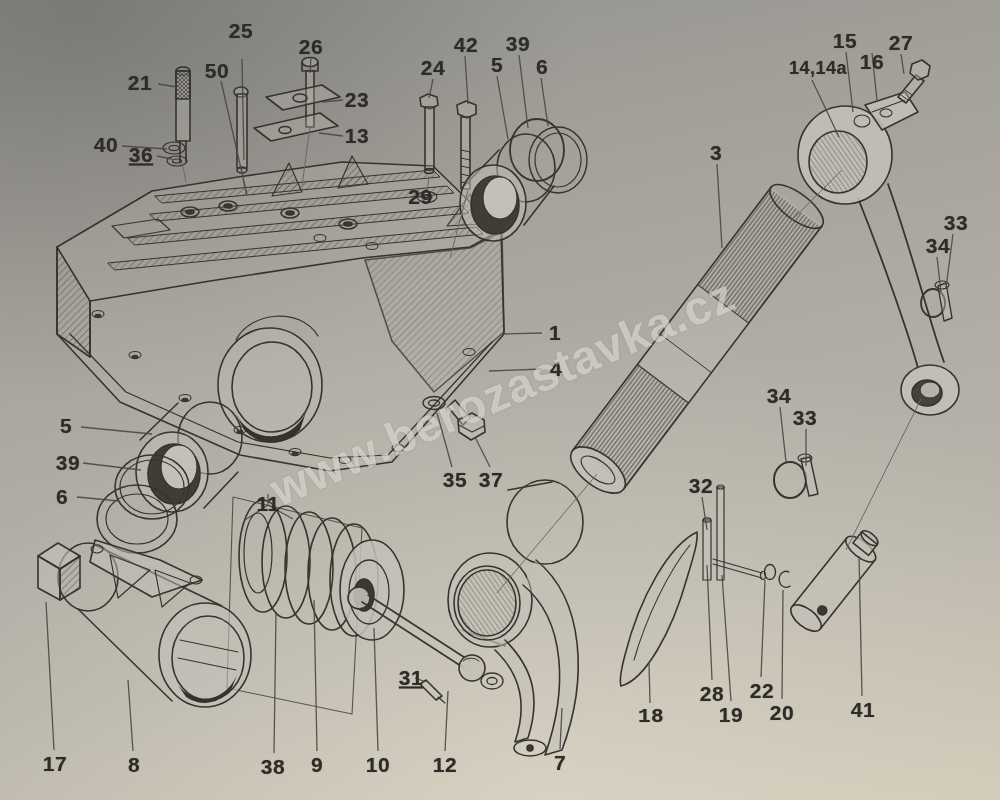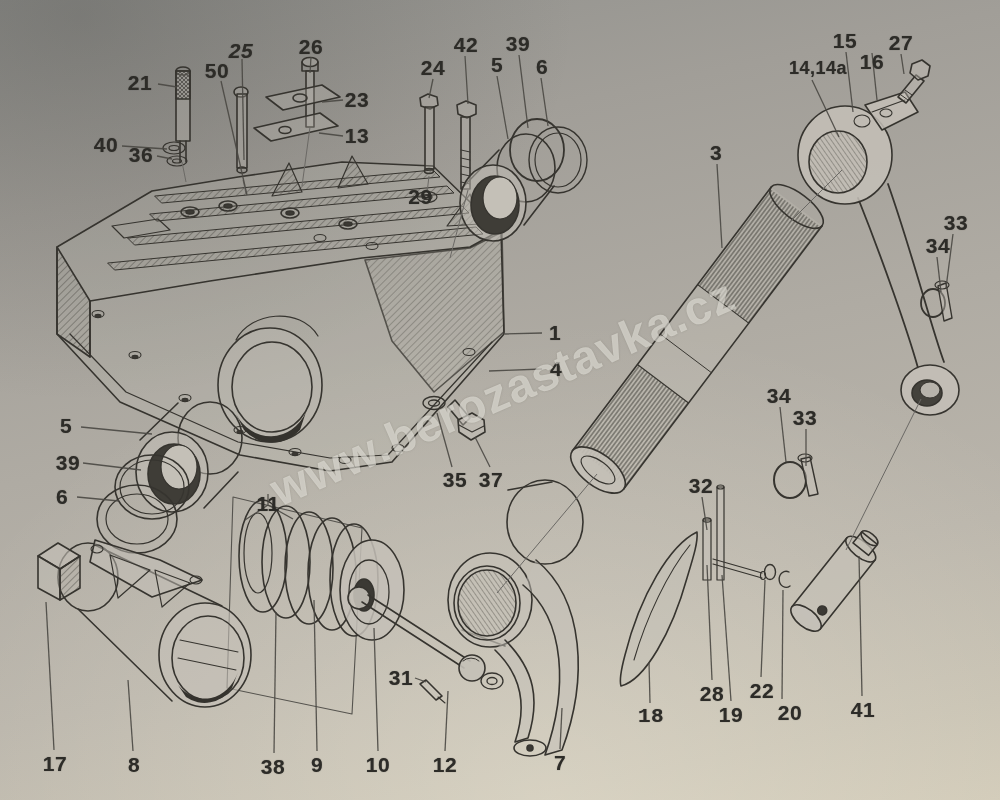--- a/index.html
+++ b/index.html
@@ -381,33 +381,33 @@
     <path d="M712,680 L707,565"></path>
     <path d="M731,701 L722,575"></path>
     <path d="M761,677 L765,580"></path>
     <path d="M782,699 L783,590"></path>
     <path d="M862,696 L859,556"></path>
   </g>
 </svg>
 
 <div id="labels-layer">
       <span class="part-label" style="left: 140px; top: 82px;">21</span>
-      <span class="part-label" style="left: 241px; top: 50px; font-style: italic;">25</span>
+      <span class="part-label" style="left: 241px; top: 30px;">25</span>
       <span class="part-label" style="left: 217px; top: 70px;">50</span>
       <span class="part-label" style="left: 311px; top: 46px;">26</span>
       <span class="part-label" style="left: 357px; top: 99px;">23</span>
       <span class="part-label" style="left: 357px; top: 135px;">13</span>
       <span class="part-label" style="left: 433px; top: 67px;">24</span>
       <span class="part-label" style="left: 466px; top: 44px;">42</span>
       <span class="part-label" style="left: 497px; top: 64px;">5</span>
       <span class="part-label" style="left: 518px; top: 43px;">39</span>
       <span class="part-label" style="left: 542px; top: 66px;">6</span>
       <span class="part-label" style="left: 404px; top: 196px; padding-left: 33px;">29</span>
       <span class="part-label" style="left: 106px; top: 144px;">40</span>
-      <span class="part-label" style="left: 141px; top: 154px;">36</span>
+      <span class="part-label" style="left: 141px; top: 154px; text-decoration: underline;">36</span>
       <span class="part-label small" style="left: 818px; top: 68px;">14,14a</span>
       <span class="part-label" style="left: 845px; top: 40px;">15</span>
       <span class="part-label" style="left: 872px; top: 41px; margin-top: 20px;">16</span>
       <span class="part-label" style="left: 901px; top: 42px;">27</span>
       <span class="part-label" style="left: 956px; top: 222px;">33</span>
       <span class="part-label" style="left: 938px; top: 245px;">34</span>
       <span class="part-label" style="left: 716px; top: 152px;">3</span>
       <span class="part-label" style="left: 555px; top: 332px;">1</span>
       <span class="part-label" style="left: 556px; top: 368px;">4</span>
       <span class="part-label" style="left: 66px; top: 425px;">5</span>
@@ -418,25 +418,25 @@
       <span class="part-label" style="left: 491px; top: 479px;">37</span>
       <span class="part-label" style="left: 779px; top: 395px;">34</span>
       <span class="part-label" style="left: 805px; top: 417px;">33</span>
       <span class="part-label" style="left: 701px; top: 485px;">32</span>
       <span class="part-label" style="left: 55px; top: 763px;">17</span>
       <span class="part-label" style="left: 134px; top: 764px;">8</span>
       <span class="part-label" style="left: 273px; top: 766px;">38</span>
       <span class="part-label" style="left: 317px; top: 764px;">9</span>
       <span class="part-label" style="left: 378px; top: 764px;">10</span>
       <span class="part-label" style="left: 445px; top: 764px;">12</span>
-      <span class="part-label" style="left: 401px; top: 677px;">31</span>
+      <span class="part-label" style="left: 411px; top: 677px; text-decoration: underline;">31</span>
       <span class="part-label" style="left: 560px; top: 762px;">7</span>
       <span class="part-label" style="left: 651px; top: 716px; font-family: Liberation Mono, monospace;">18</span>
       <span class="part-label" style="left: 712px; top: 693px;">28</span>
       <span class="part-label" style="left: 731px; top: 714px;">19</span>
       <span class="part-label" style="left: 762px; top: 690px;">22</span>
-      <span class="part-label" style="left: 782px; top: 712px; margin-left: 8px;">20</span>
+      <span class="part-label" style="left: 782px; top: 712px;">20</span>
       <span class="part-label" style="left: 863px; top: 709px;">41</span>
     </div>
 
 <div id="watermark">www.berozastavka.cz</div>
 
 </div>
 
 </body></html>

